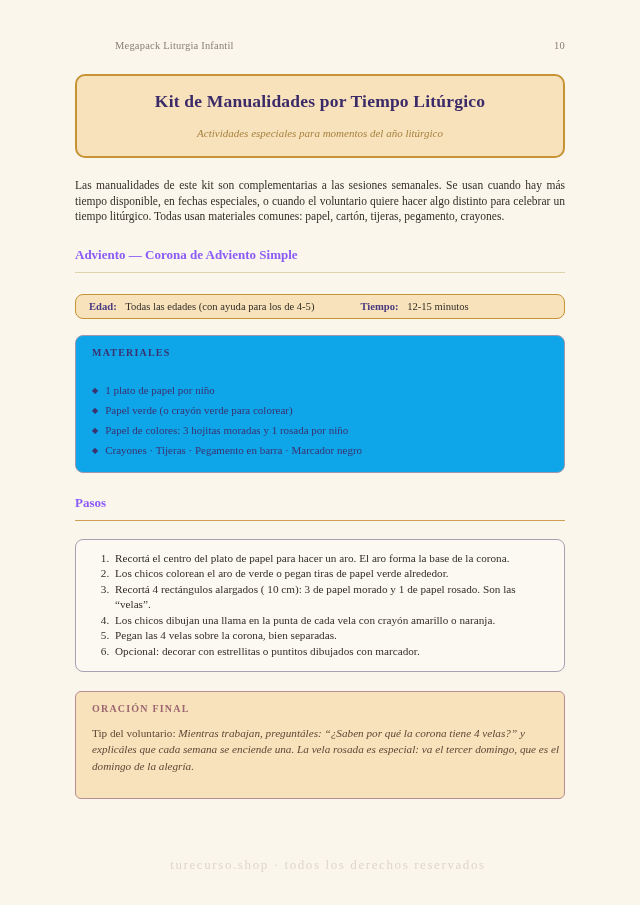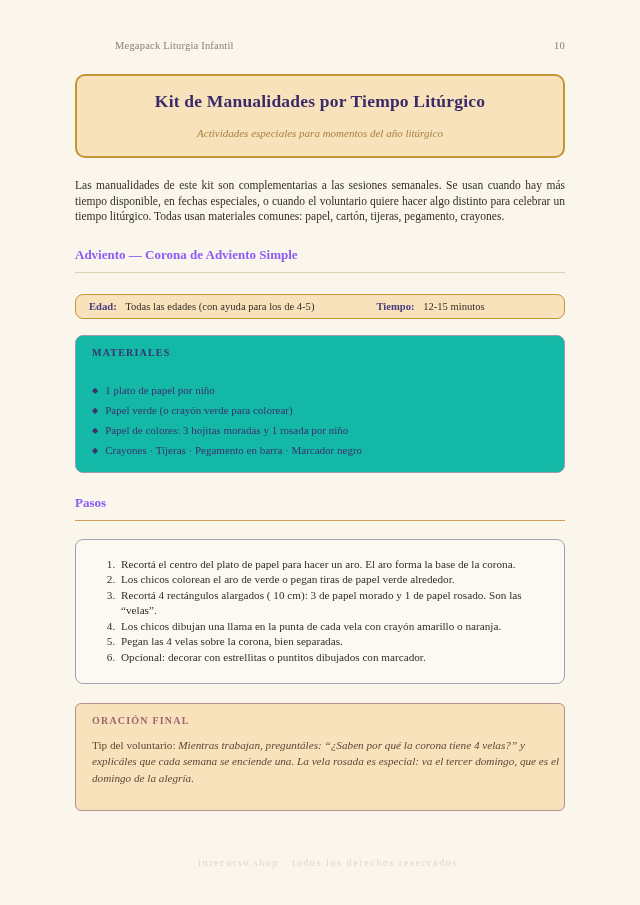--- a/index.html
+++ b/index.html
@@ -50,29 +50,29 @@
   .rule.amber { border-top: 1.6px solid #d0a052; }
 
   
   .meta-box {
     margin-top: 21px;
     background: #f7e2bb;
     border: 1.5px solid #c69335;
     border-radius: 8px;
     padding: 6px 13px;
     font-size: 10.6px;
-    display: flex; gap: 62px; align-items: baseline;
+    display: flex; gap: 46px; align-items: baseline;
   }
   .meta-label { color: #4a3a80; font-weight: bold; margin-right: 6px; }
   .meta-value { color: #332e27; }
 
   
   .materials-box {
     margin-top: 16px;
-    background: #14b8a6;
+    background: #0ea5e9;
     border: 1px solid #9f97ad;
     border-radius: 8px;
     padding: 11px 16px 11px 16px;
   }
   .box-label {
     font-size: 10px; font-weight: bold; letter-spacing: 1.2px; color: #3b3270;
   }
   .materials-list { list-style: none; margin: 23px 0 0 0; padding: 0; }
   .materials-list li {
     font-size: 11px; line-height: 18px; color: #3b3270;
@@ -82,21 +82,21 @@
   }
 
   
   .steps-box {
     margin-top: 18px;
     background: #fcf9f2;
     border: 1px solid #a8a1b2;
     border-radius: 8px;
     padding: 9px 12px 9px 12px;
   }
-  .steps-list { margin: 8px; padding: 0 0 0 22px; }
+  .steps-list { margin: 2px; padding: 0 0 0 22px; }
   .steps-list li {
     font-size: 11.2px; line-height: 15.6px; color: #332e27;
     padding-left: 3px;
   }
 
   
   .prayer-box {
     margin-top: 19px;
     background: #f7e2bb;
     border: 1.5px solid #b98e92;
@@ -108,21 +108,21 @@
     margin-top: 11px; text-align: left;
     font-size: 11.2px; line-height: 16.5px; color: #5f4736;
   }
   .prayer-tip .lead { font-style: normal; }
   .prayer-tip .body { font-style: italic; }
 
   
   .doc-footer {
     position: absolute; left: 16px; right: 0; top: 857px;
     text-align: center;
-    font-size: 10px; letter-spacing: 1.6px;
+    font-size: 13px; letter-spacing: 1.6px;
     color: #ddd7c9;
   }
 </style>
 </head>
 <body>
 
 <div class="page">
   <div class="content">
 
     <div class="doc-header">

